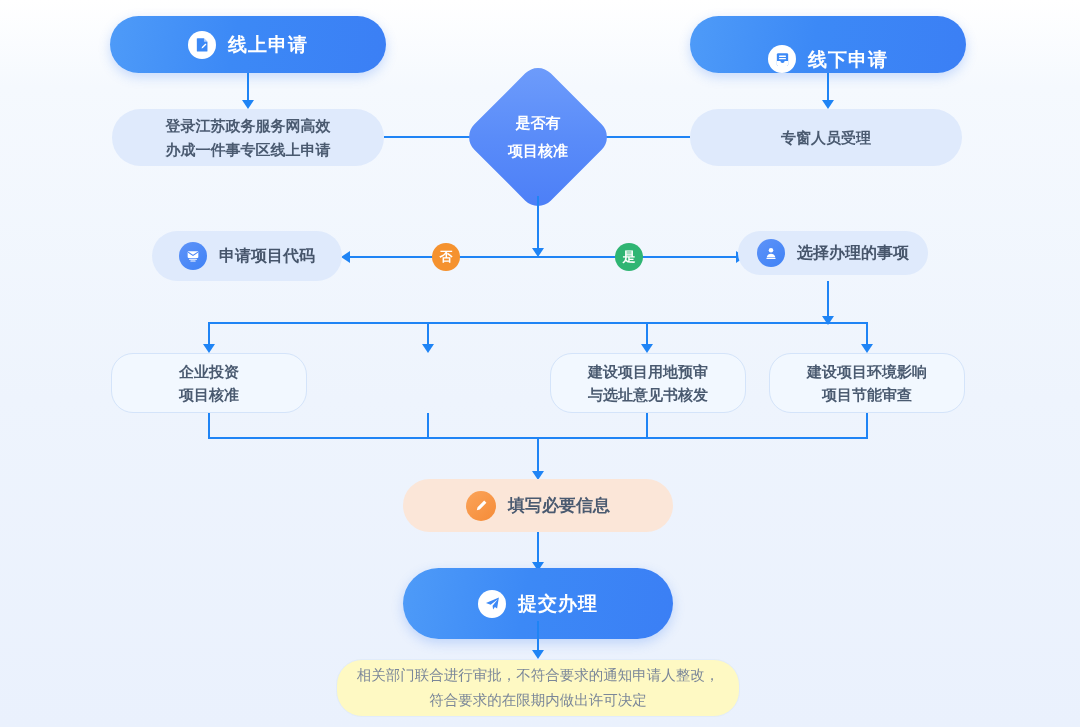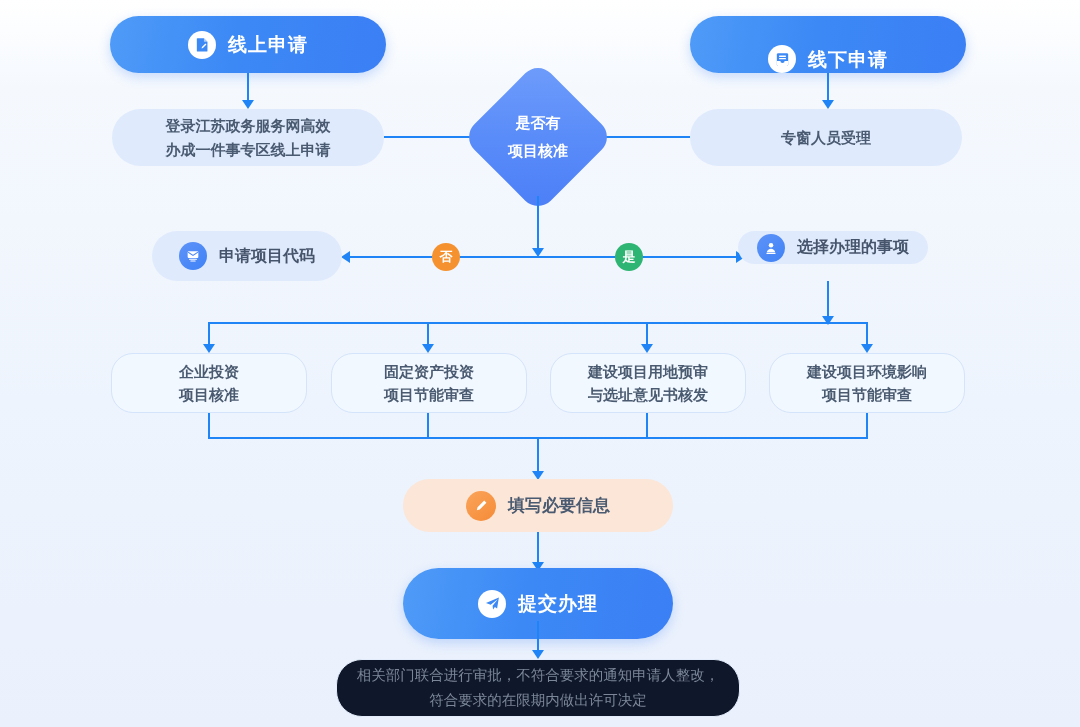--- a/index.html
+++ b/index.html
@@ -37,21 +37,21 @@
     border-radius:22px;background:#f2f8ff;border:1px solid #d4e4fa;
     color:#4a5a70;font-size:15px;font-weight:bold;line-height:1.55;
   }
   
   .pill-peach{
     border-radius:30px;background:#fbe6d8;color:#4a5a70;
     font-size:17px;font-weight:bold;gap:12px;
   }
   
   .pill-white{
-    border-radius:26px;background:#0f172a;border:1px solid #e2ecfa;
+    border-radius:26px;background:#fef9c3;border:1px solid #e2ecfa;
     color:#7b8799;font-size:14.5px;line-height:1.75;
   }
   
   .diamond{
     position:absolute;width:108px;height:108px;border-radius:18px;
     transform:rotate(45deg);
     background:linear-gradient(135deg,#6f9dfb 0%,#5a8cf9 50%,#4b7ef7 100%);
   }
   .diamond-label{
     position:absolute;display:flex;flex-direction:column;align-items:center;
@@ -153,21 +153,21 @@
       <svg width="16" height="16" viewBox="0 0 24 24">
         <rect x="4" y="5" width="16" height="10" rx="1.6" fill="#ffffff"></rect>
         <path d="M4.6 6.1 12 11.2l7.4-5.1" fill="none" stroke="#4a86f7" stroke-width="1.6"></path>
         <rect x="6" y="16" width="12" height="1.8" rx=".9" fill="#ffffff"></rect>
         <rect x="8" y="18.6" width="8" height="1.7" rx=".85" fill="#ffffff"></rect>
       </svg>
     </span>
     <span>申请项目代码</span>
   </div>
 
-  <div class="node pill-light-ic" style="left:738px;top:231px;width:190px;height:33px;align-items:center;">
+  <div class="node pill-light-ic" style="left:738px;top:231px;width:190px;height:44px;align-items:center;">
     <span class="ico ico-b">
       <svg width="16" height="16" viewBox="0 0 24 24">
         <circle cx="12" cy="8" r="3.4" fill="#ffffff"></circle>
         <path d="M5.6 18.2c.9-3.4 3.4-5.2 6.4-5.2s5.5 1.8 6.4 5.2z" fill="#ffffff"></path>
         <rect x="5" y="19" width="14" height="2" rx="1" fill="#ffffff"></rect>
       </svg>
     </span>
     <span>选择办理的事项</span>
   </div>
 
@@ -182,24 +182,20 @@
   <div class="arw arw-d" style="left:422px;top:344px;"></div>
   <div class="ln lnv" style="left:646px;top:322px;height:25px;"></div>
   <div class="arw arw-d" style="left:641px;top:344px;"></div>
   <div class="ln lnv" style="left:866px;top:322px;height:25px;"></div>
   <div class="arw arw-d" style="left:861px;top:344px;"></div>
 
   <div class="node pill-outline" style="left:111px;top:353px;width:196px;height:60px;flex-direction:column;">
     <span>企业投资</span>
     <span>项目核准</span>
   </div>
-  <div class="node pill-outline" style="left:331px;top:353px;width:196px;height:60px;flex-direction:column;">
-    <span>固定资产投资</span>
-    <span>项目节能审查</span>
-  </div>
   <div class="node pill-outline" style="left:550px;top:353px;width:196px;height:60px;flex-direction:column;">
     <span>建设项目用地预审</span>
     <span>与选址意见书核发</span>
   </div>
   <div class="node pill-outline" style="left:769px;top:353px;width:196px;height:60px;flex-direction:column;">
     <span>建设项目环境影响</span>
     <span>项目节能审查</span>
   </div>
 
   <div class="ln lnv" style="left:208px;top:413px;height:26px;"></div>

